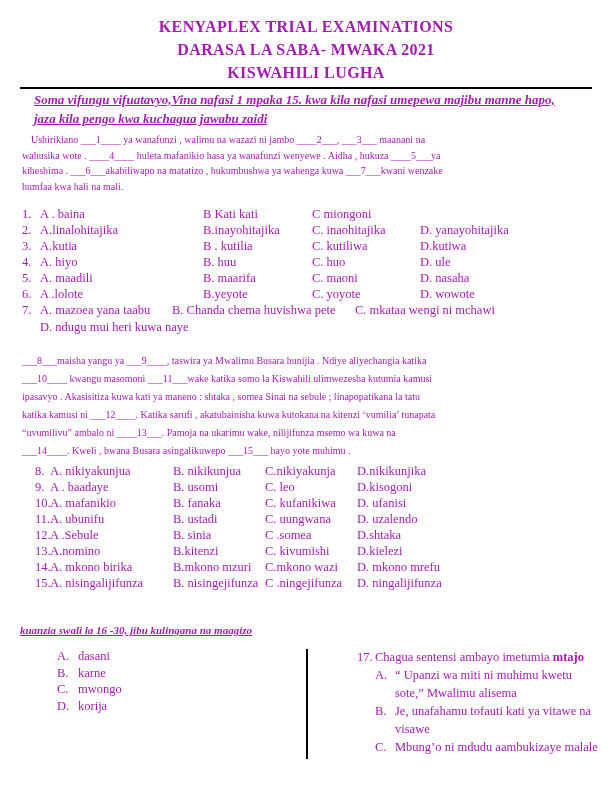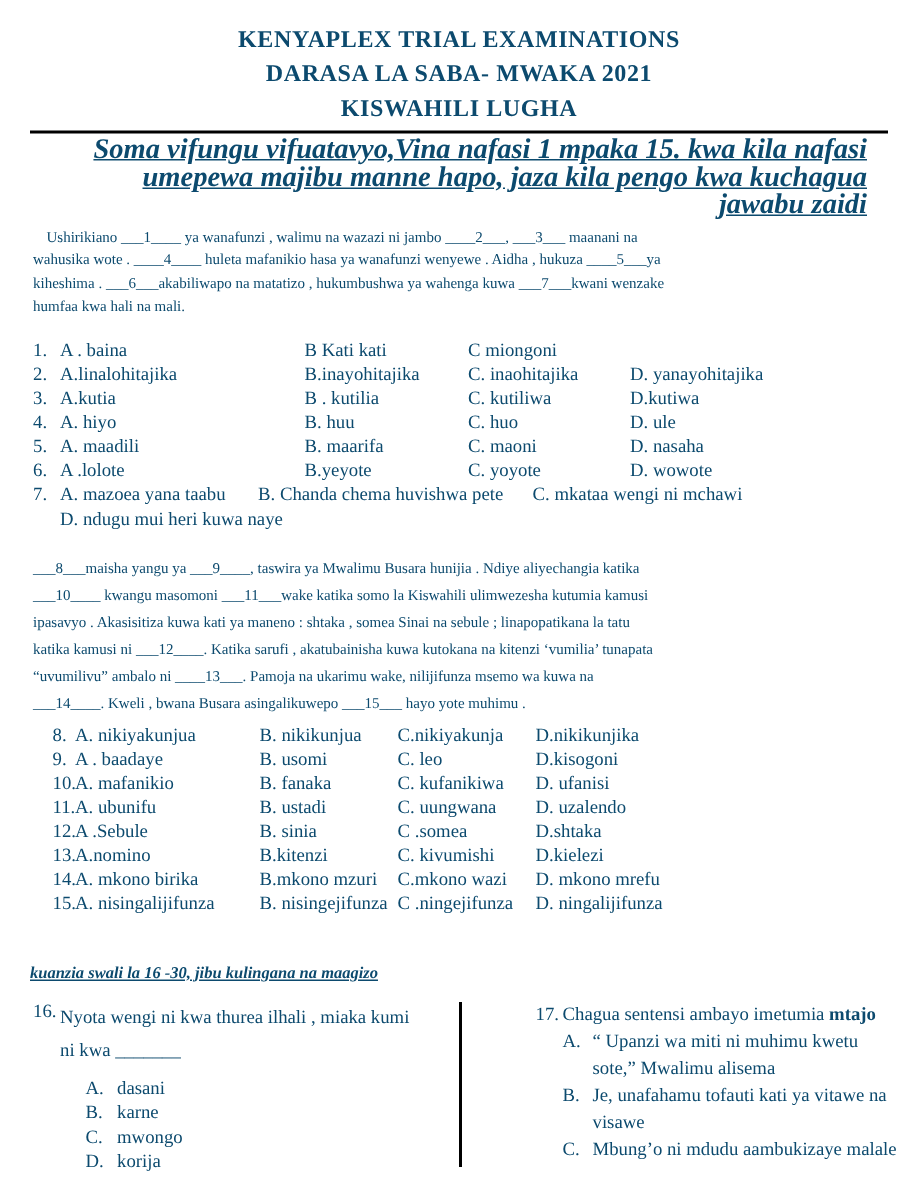--- a/index.html
+++ b/index.html
@@ -1,27 +1,27 @@
 <!DOCTYPE html>
 <html><head>
 <meta charset="utf-8">
 <style>
   html,body { margin:0; padding:0; background:#777; }
   .page {
     width: 612px; height: 792px; margin: 0 auto;
-    background: #ffffff; color: #0c4a6e;
+    background: #ffffff; color: #a21caf;
     font-family: "Liberation Serif", serif;
     position: relative; overflow: hidden; box-sizing: border-box;
   }
   header { padding-top: 15px; text-align: center; }
   .title { font-weight: bold; font-size: 16px; line-height: 23px; letter-spacing: .4px; }
   .rule { margin: 3px 20px 0 20px; border-top: 2.5px solid #000; }
   .instruction {
-    margin: 2px 34px 0 34px; text-align: right;
-    font-weight: bold; font-style: italic; font-size: 19px; line-height: 18.5px;
+    margin: 2px 34px 0 34px; text-align: left;
+    font-weight: bold; font-style: italic; font-size: 13px; line-height: 18.5px;
     text-decoration: underline;
   }
   .passage { margin: 4px 22px 0 22px; font-size: 10px; }
   .p1 .pline { line-height: 15.5px; }
   .p2 .pline { line-height: 18px; }
   .indent { text-indent: 9px; }
   .qblock1 { margin-top: 12px; font-size: 12.5px; }
   .qrow { line-height: 16px; }
   .g1 { display: grid; grid-template-columns: 18px 163px 109px 108px auto; padding-left: 22px; }
   .g7 { display: grid; grid-template-columns: 18px 132px 183px auto; padding-left: 22px; line-height: 17px; }
@@ -189,25 +189,20 @@
       <span class="cell">B. nisingejifunza</span>
       <span class="cell">C .ningejifunza</span>
       <span class="cell">D. ningalijifunza</span>
     </div>
   </div>
 
   <div class="heading2">kuanzia swali la 16 -30, jibu kulingana na maagizo</div>
 
   <div class="bottom">
     <div class="b-left">
-      <div class="qhead">
-        <span class="qnum">16.</span>
-        <span class="qtext">Nyota wengi ni kwa thurea ilhali , miaka kumi
-ni kwa _______</span>
-      </div>
       <div class="q16opts">
         <div class="opt">
           <span class="oletter">A.</span>
           <span>dasani</span>
         </div>
         <div class="opt">
           <span class="oletter">B.</span>
           <span>karne</span>
         </div>
         <div class="opt">

